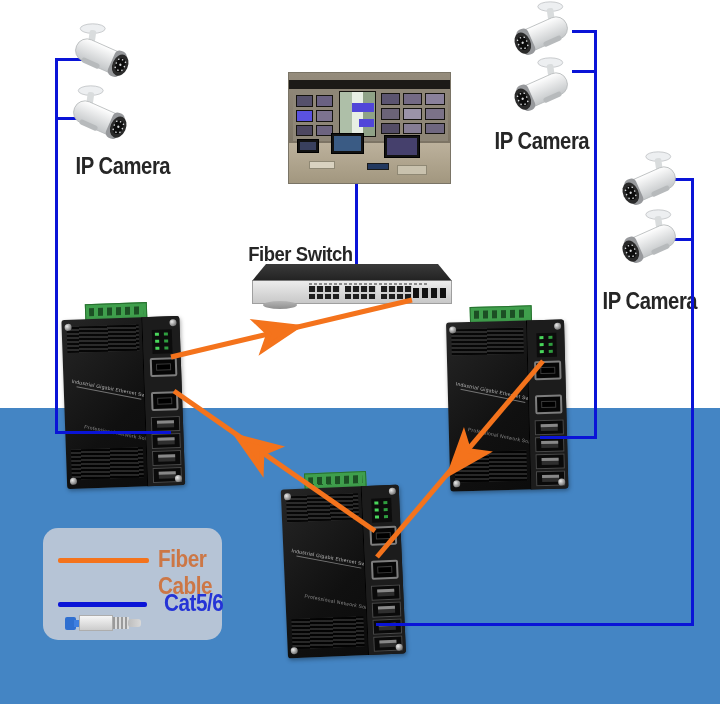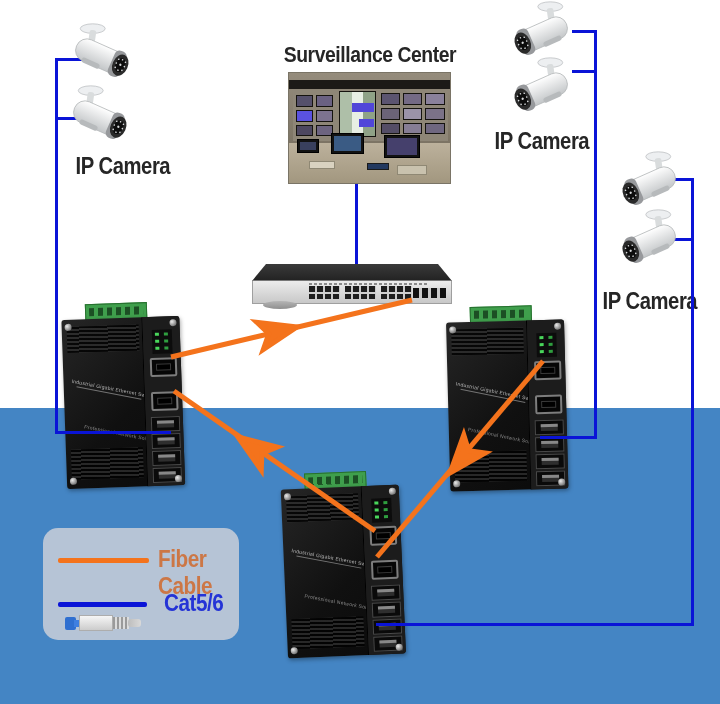--- a/index.html
+++ b/index.html
@@ -65,21 +65,21 @@
   .sfp{position:absolute;left:6px;width:27px;height:19px;background:#060606;border:2px solid #7d7d7d;border-radius:2px;}
   .sfp:after{content:"";position:absolute;left:4px;top:4px;right:4px;bottom:4px;background:#000;border:1px solid #3a3a3a;}
   .sfp.s1{top:41px;}
   .sfp.s2{top:75px;}
   .rj{position:absolute;left:5px;width:29px;height:15px;background:#0a0a0a;border:1px solid #4a4a4a;}
   .rj:after{content:"";position:absolute;left:5px;top:3px;right:5px;bottom:3px;background:#2e2e2e;
     border-top:3px solid #888;}
   .scr{position:absolute;width:7px;height:7px;border-radius:50%;
     background:radial-gradient(circle at 35% 35%,#ebebeb,#8a8a8a 60%,#4f4f4f);}
   
-  .legend{position:absolute;left:43px;top:528px;width:196px;height:112px;border-radius:15px;
+  .legend{position:absolute;left:43px;top:528px;width:179px;height:112px;border-radius:15px;
     background:var(--legend_box,#B6C4D6);z-index:2;}
   .leg-swatch{position:absolute;height:5px;border-radius:2px;}
   .leg-text{position:absolute;font-weight:700;font-size:23px;letter-spacing:-0.5px;}
   .leg-text>span{display:inline-block;transform:scaleX(.9);transform-origin:left;}
   
   .conn{position:absolute;left:22px;top:84px;width:76px;height:22px;}
   .conn .boot{position:absolute;left:0;top:5px;width:11px;height:13px;background:#2f6fd0;border-radius:2px;}
   .conn .tip{position:absolute;left:9px;top:8px;width:7px;height:7px;background:#3f7fe0;}
   .conn .body{position:absolute;left:14px;top:3px;width:34px;height:16px;background:linear-gradient(#f6f6f6,#cccccc);border:1px solid #adadad;}
   .conn .metal{position:absolute;left:48px;top:5px;width:16px;height:12px;
@@ -160,23 +160,20 @@
   <div class="big-label" style="left:50px;top:152px;width:145px;height:28px;">
     <span>IP Camera</span>
     </div>
   <div class="big-label" style="left:478px;top:127px;width:128px;height:28px;">
     <span>IP Camera</span>
     </div>
   <div class="big-label" style="left:586px;top:287px;width:128px;height:28px;">
     <span>IP Camera</span>
     </div>
 
-  <div class="big-label" style="left:278px;top:42px;width:184px;height:26px;font-size:22px;">
-    <span>Surveillance Center</span>
-    </div>
 
   <div class="sc-photo">
     <div class="sc-ceiling"></div>
     <div class="sc-wall"></div>
 
     <div class="sc-cell" style="left:7px;top:22px;width:17px;height:12px;background:#55506b;"></div>
     <div class="sc-cell" style="left:27px;top:22px;width:17px;height:12px;background:#6a6182;"></div>
     <div class="sc-cell" style="left:7px;top:37px;width:17px;height:12px;background:#5a52e0;"></div>
     <div class="sc-cell" style="left:27px;top:37px;width:17px;height:12px;background:#7d7390;"></div>
     <div class="sc-cell" style="left:7px;top:52px;width:17px;height:11px;background:#4d4760;"></div>
@@ -205,20 +202,23 @@
       <div class="sc-scr" style="background:#3a5b84;"></div>
       </div>
     <div class="sc-mon" style="left:95px;top:62px;width:36px;height:23px;">
       <div class="sc-scr" style="background:#45406c;"></div>
       </div>
     <div class="sc-cell" style="left:20px;top:88px;width:26px;height:8px;background:#d9d2c0;border-color:#8f8874;"></div>
     <div class="sc-cell" style="left:78px;top:90px;width:22px;height:7px;background:#23395f;border-color:#1a1a1a;"></div>
     <div class="sc-cell" style="left:108px;top:92px;width:30px;height:10px;background:#c9c2ae;border-color:#8f8874;"></div>
   </div>
 
+  <div class="big-label" style="left:240px;top:241px;width:120px;height:25px;font-size:21px;">
+    <span>Fiber Switch</span>
+    </div>
 
   <div class="fswitch">
     <div class="fs-top"></div>
     <div class="fs-front">
       <div class="fs-vents"></div>
       <div class="fs-swoosh"></div>
       <div class="fs-group" style="left:56px;"></div>
       <div class="fs-group" style="left:92px;"></div>
       <div class="fs-group" style="left:128px;"></div>
       <div class="fs-sfp"></div>

